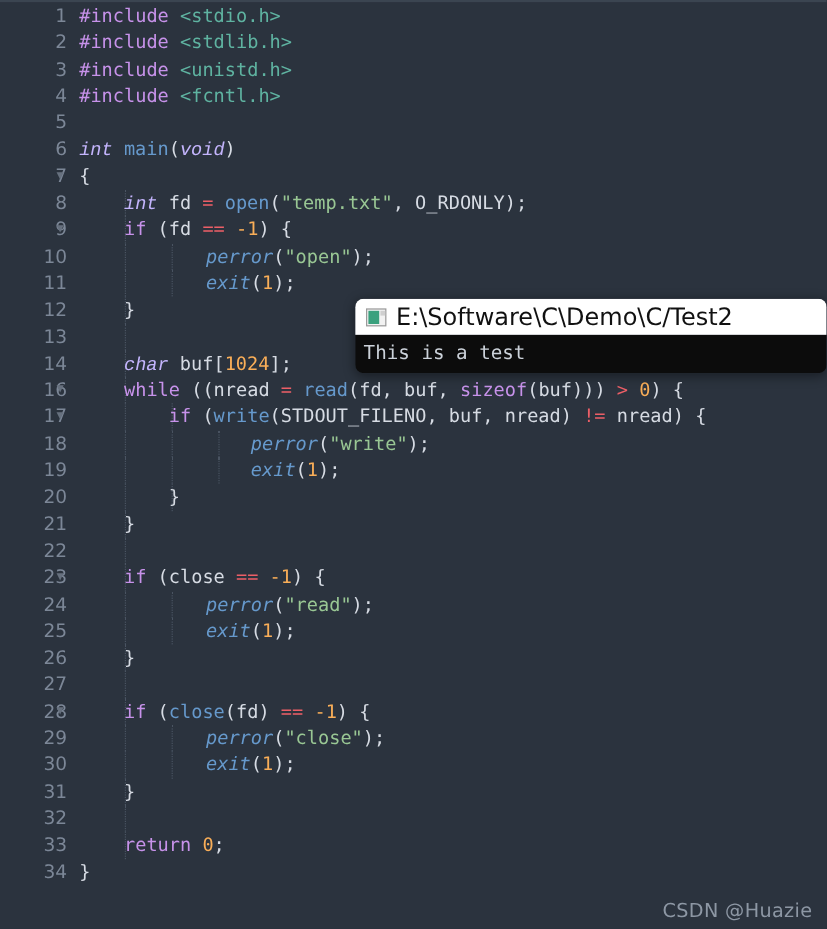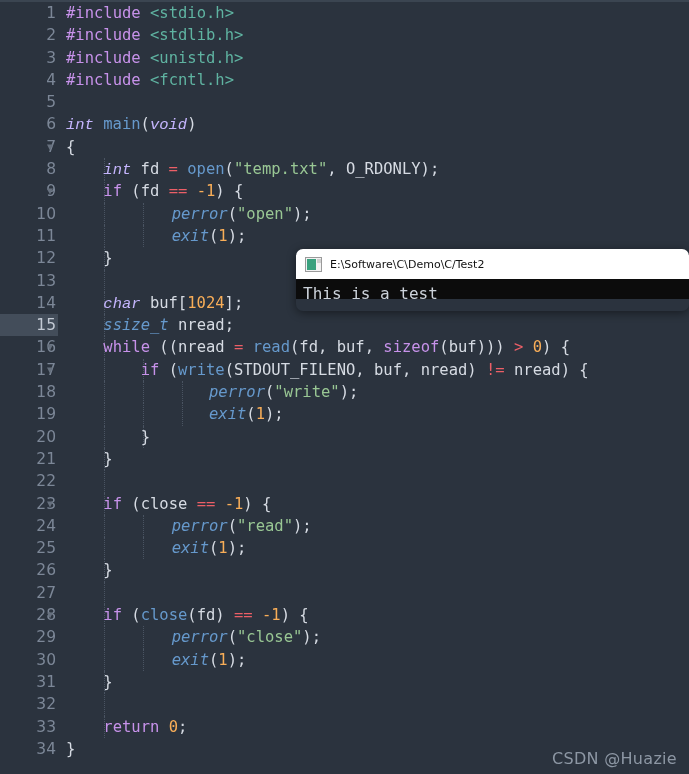--- a/index.html
+++ b/index.html
@@ -137,26 +137,26 @@
   }
   #console-icon::after {
     content: "";
     position: absolute;
     left: 11px; top: 1px;
     width: 4px; height: 4px;
     background: #cfcfcf;
   }
   #console-title {
     font-family: "DejaVu Sans", sans-serif;
-    font-size: 11px;
+    font-size: 20px;
     color: #111111;
     white-space: nowrap;
   }
   #console-body {
-    height: 20px;
+    height: 32px;
     background: #0c0c0c;
     padding-left: 7px;
     padding-top: 2px;
   }
   #console-line {
     font-family: "DejaVu Sans Mono", monospace;
     font-size: 16px;
     line-height: 26px;
     color: #ccd2da;
     white-space: pre;
@@ -188,21 +188,20 @@
         <div class="code-row"><div class="gutter"><span class="num">5</span></div><div class="line-text"></div></div>
         <div class="code-row"><div class="gutter"><span class="num">6</span></div><div class="line-text"><span class="typ">int</span><span class="pl"> </span><span class="fn">main</span><span class="pun">(</span><span class="typ">void</span><span class="pun">)</span></div></div>
         <div class="code-row"><div class="gutter"><span class="num">7</span></div><div class="fold">▼</div><div class="line-text"><span class="pun">{</span></div></div>
         <div class="code-row"><div class="gutter"><span class="num">8</span></div><div class="indent-guide ig1"></div><div class="line-text"><span class="pl">    </span><span class="typ">int</span><span class="pl"> fd </span><span class="op">=</span><span class="pl"> </span><span class="fn">open</span><span class="pun">(</span><span class="str">"temp.txt"</span><span class="pun">, O_RDONLY);</span></div></div>
         <div class="code-row"><div class="gutter"><span class="num">9</span></div><div class="fold">▼</div><div class="indent-guide ig1"></div><div class="line-text"><span class="pl">    </span><span class="kw">if</span><span class="pun"> (fd </span><span class="op">==</span><span class="pl"> </span><span class="num2">-1</span><span class="pun">) {</span></div></div>
         <div class="code-row"><div class="gutter"><span class="num">10</span></div><div class="indent-guide ig1"></div><div class="indent-guide ig2"></div><div class="line-text"><span class="pl">        </span><span class="fni">perror</span><span class="pun">(</span><span class="str">"open"</span><span class="pun">);</span></div></div>
         <div class="code-row"><div class="gutter"><span class="num">11</span></div><div class="indent-guide ig1"></div><div class="indent-guide ig2"></div><div class="line-text"><span class="pl">        </span><span class="fni">exit</span><span class="pun">(</span><span class="num2">1</span><span class="pun">);</span></div></div>
         <div class="code-row"><div class="gutter"><span class="num">12</span></div><div class="indent-guide ig1"></div><div class="line-text"><span class="pun">    }</span></div></div>
         <div class="code-row"><div class="gutter"><span class="num">13</span></div><div class="indent-guide ig1"></div><div class="line-text"></div></div>
         <div class="code-row"><div class="gutter"><span class="num">14</span></div><div class="indent-guide ig1"></div><div class="line-text"><span class="pl">    </span><span class="typ">char</span><span class="pun"> buf[</span><span class="num2">1024</span><span class="pun">];</span></div></div>
-        <div class="code-row current"><div class="gutter"><span class="num">15</span></div><div class="indent-guide ig1"></div><div class="line-text"><span class="pl">    </span><span class="typ2">ssize_t</span><span class="pun"> nread;</span></div></div>
         <div class="code-row"><div class="gutter"><span class="num">16</span></div><div class="fold">▼</div><div class="indent-guide ig1"></div><div class="line-text"><span class="pl">    </span><span class="kw">while</span><span class="pun"> ((nread </span><span class="op">=</span><span class="pl"> </span><span class="fn">read</span><span class="pun">(fd, buf, </span><span class="kw">sizeof</span><span class="pun">(buf))) </span><span class="op">&gt;</span><span class="pl"> </span><span class="num2">0</span><span class="pun">) {</span></div></div>
         <div class="code-row"><div class="gutter"><span class="num">17</span></div><div class="fold">▼</div><div class="indent-guide ig1"></div><div class="indent-guide ig2"></div><div class="line-text"><span class="pl">        </span><span class="kw">if</span><span class="pun"> (</span><span class="fn">write</span><span class="pun">(STDOUT_FILENO, buf, nread) </span><span class="op">!=</span><span class="pun"> nread) {</span></div></div>
         <div class="code-row"><div class="gutter"><span class="num">18</span></div><div class="indent-guide ig1"></div><div class="indent-guide ig2"></div><div class="indent-guide ig3"></div><div class="line-text"><span class="pl">            </span><span class="fni">perror</span><span class="pun">(</span><span class="str">"write"</span><span class="pun">);</span></div></div>
         <div class="code-row"><div class="gutter"><span class="num">19</span></div><div class="indent-guide ig1"></div><div class="indent-guide ig2"></div><div class="indent-guide ig3"></div><div class="line-text"><span class="pl">            </span><span class="fni">exit</span><span class="pun">(</span><span class="num2">1</span><span class="pun">);</span></div></div>
         <div class="code-row"><div class="gutter"><span class="num">20</span></div><div class="indent-guide ig1"></div><div class="indent-guide ig2"></div><div class="line-text"><span class="pun">        }</span></div></div>
         <div class="code-row"><div class="gutter"><span class="num">21</span></div><div class="indent-guide ig1"></div><div class="line-text"><span class="pun">    }</span></div></div>
         <div class="code-row"><div class="gutter"><span class="num">22</span></div><div class="indent-guide ig1"></div><div class="line-text"></div></div>
         <div class="code-row"><div class="gutter"><span class="num">23</span></div><div class="fold">▼</div><div class="indent-guide ig1"></div><div class="line-text"><span class="pl">    </span><span class="kw">if</span><span class="pun"> (close </span><span class="op">==</span><span class="pl"> </span><span class="num2">-1</span><span class="pun">) {</span></div></div>
         <div class="code-row"><div class="gutter"><span class="num">24</span></div><div class="indent-guide ig1"></div><div class="indent-guide ig2"></div><div class="line-text"><span class="pl">        </span><span class="fni">perror</span><span class="pun">(</span><span class="str">"read"</span><span class="pun">);</span></div></div>
         <div class="code-row"><div class="gutter"><span class="num">25</span></div><div class="indent-guide ig1"></div><div class="indent-guide ig2"></div><div class="line-text"><span class="pl">        </span><span class="fni">exit</span><span class="pun">(</span><span class="num2">1</span><span class="pun">);</span></div></div>

